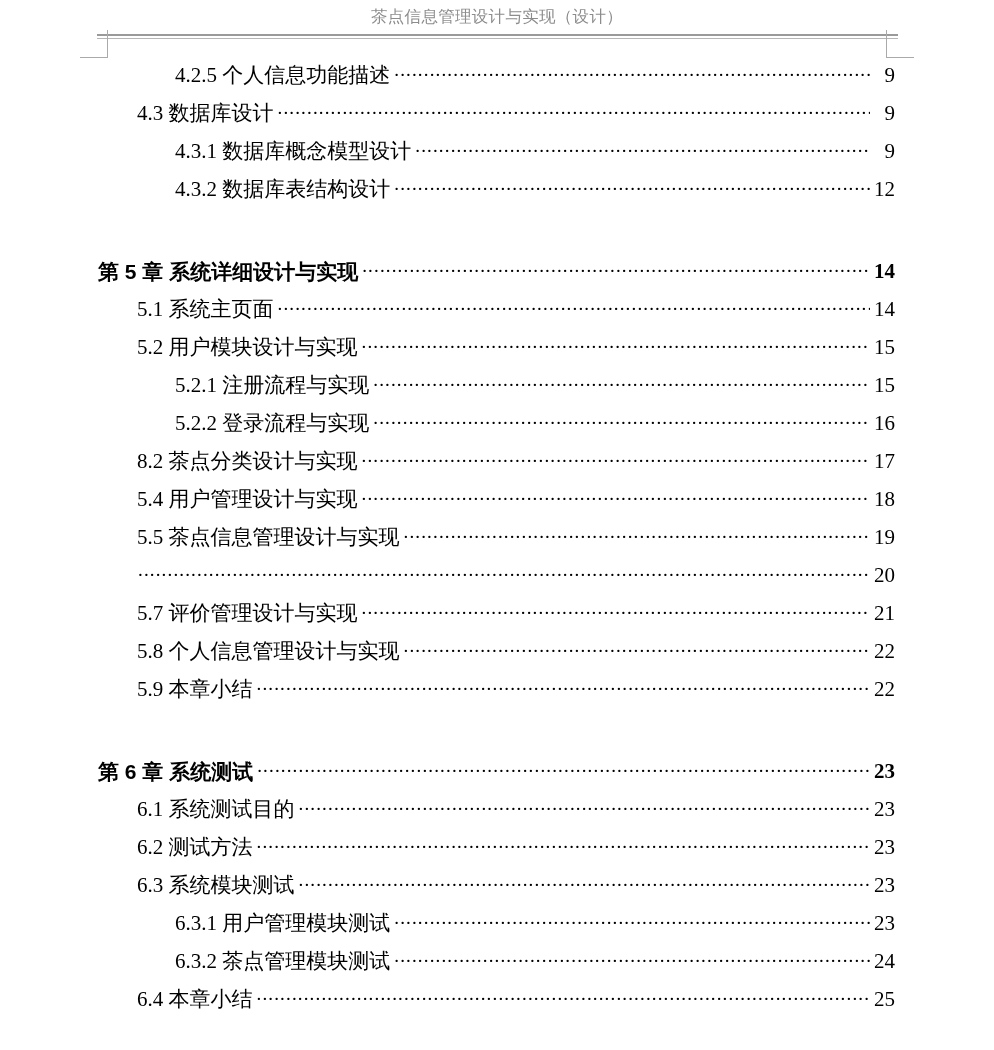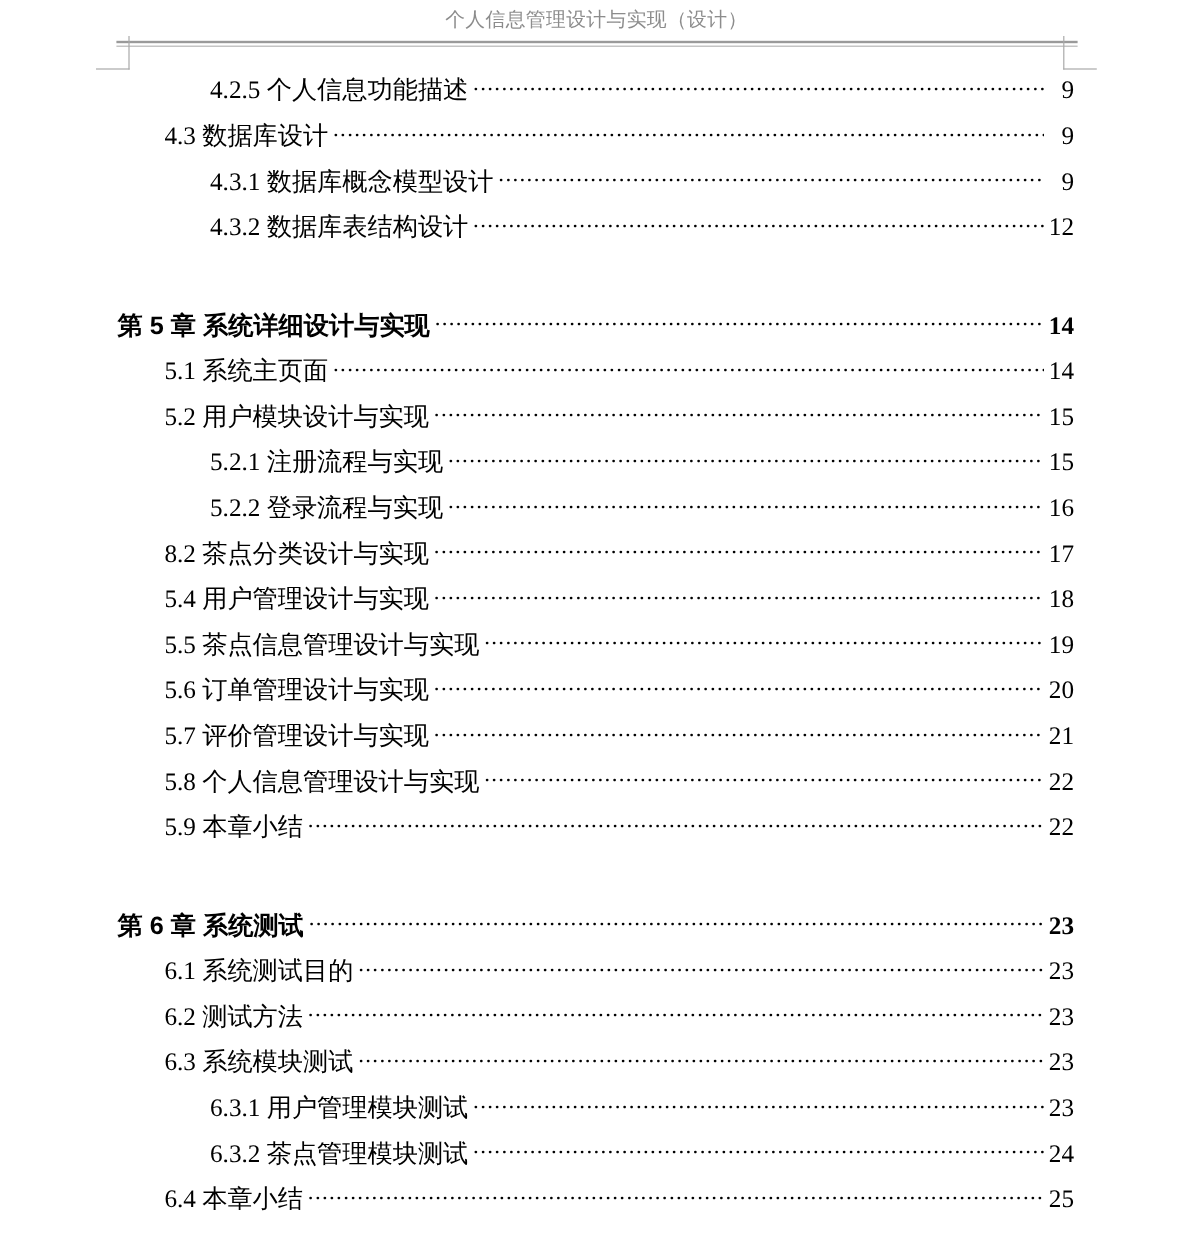--- a/index.html
+++ b/index.html
@@ -145,21 +145,21 @@
   .bold .toc-leader::before { font-weight: normal; }
 
   .sans .toc-label {
     font-family: "Liberation Sans", "DejaVu Sans", sans-serif;
   }
 </style>
 </head>
 <body>
 
 <div id="page-header">
-  <div id="header-title">个人信息管理设计与实现（设计）</div>
+  <div id="header-title">茶点信息管理设计与实现（设计）</div>
   <div id="header-rule">
     <div class="rule-thick"></div>
     <div class="rule-thin"></div>
   </div>
 </div>
 
 <div class="crop-mark" id="crop-mark-left">
   <div class="v"></div>
   <div class="h"></div>
 </div>
@@ -223,21 +223,20 @@
       <span class="toc-label">5.4  用户管理设计与实现</span>
       <span class="toc-leader"></span>
       <span class="toc-page">18</span>
     </div>
     <div class="toc-entry lvl-2">
       <span class="toc-label">5.5  茶点信息管理设计与实现</span>
       <span class="toc-leader"></span>
       <span class="toc-page">19</span>
     </div>
     <div class="toc-entry lvl-2">
-      <span class="toc-label">5.6  订单管理设计与实现</span>
       <span class="toc-leader"></span>
       <span class="toc-page">20</span>
     </div>
     <div class="toc-entry lvl-2">
       <span class="toc-label">5.7  评价管理设计与实现</span>
       <span class="toc-leader"></span>
       <span class="toc-page">21</span>
     </div>
     <div class="toc-entry lvl-2">
       <span class="toc-label">5.8  个人信息管理设计与实现</span>

